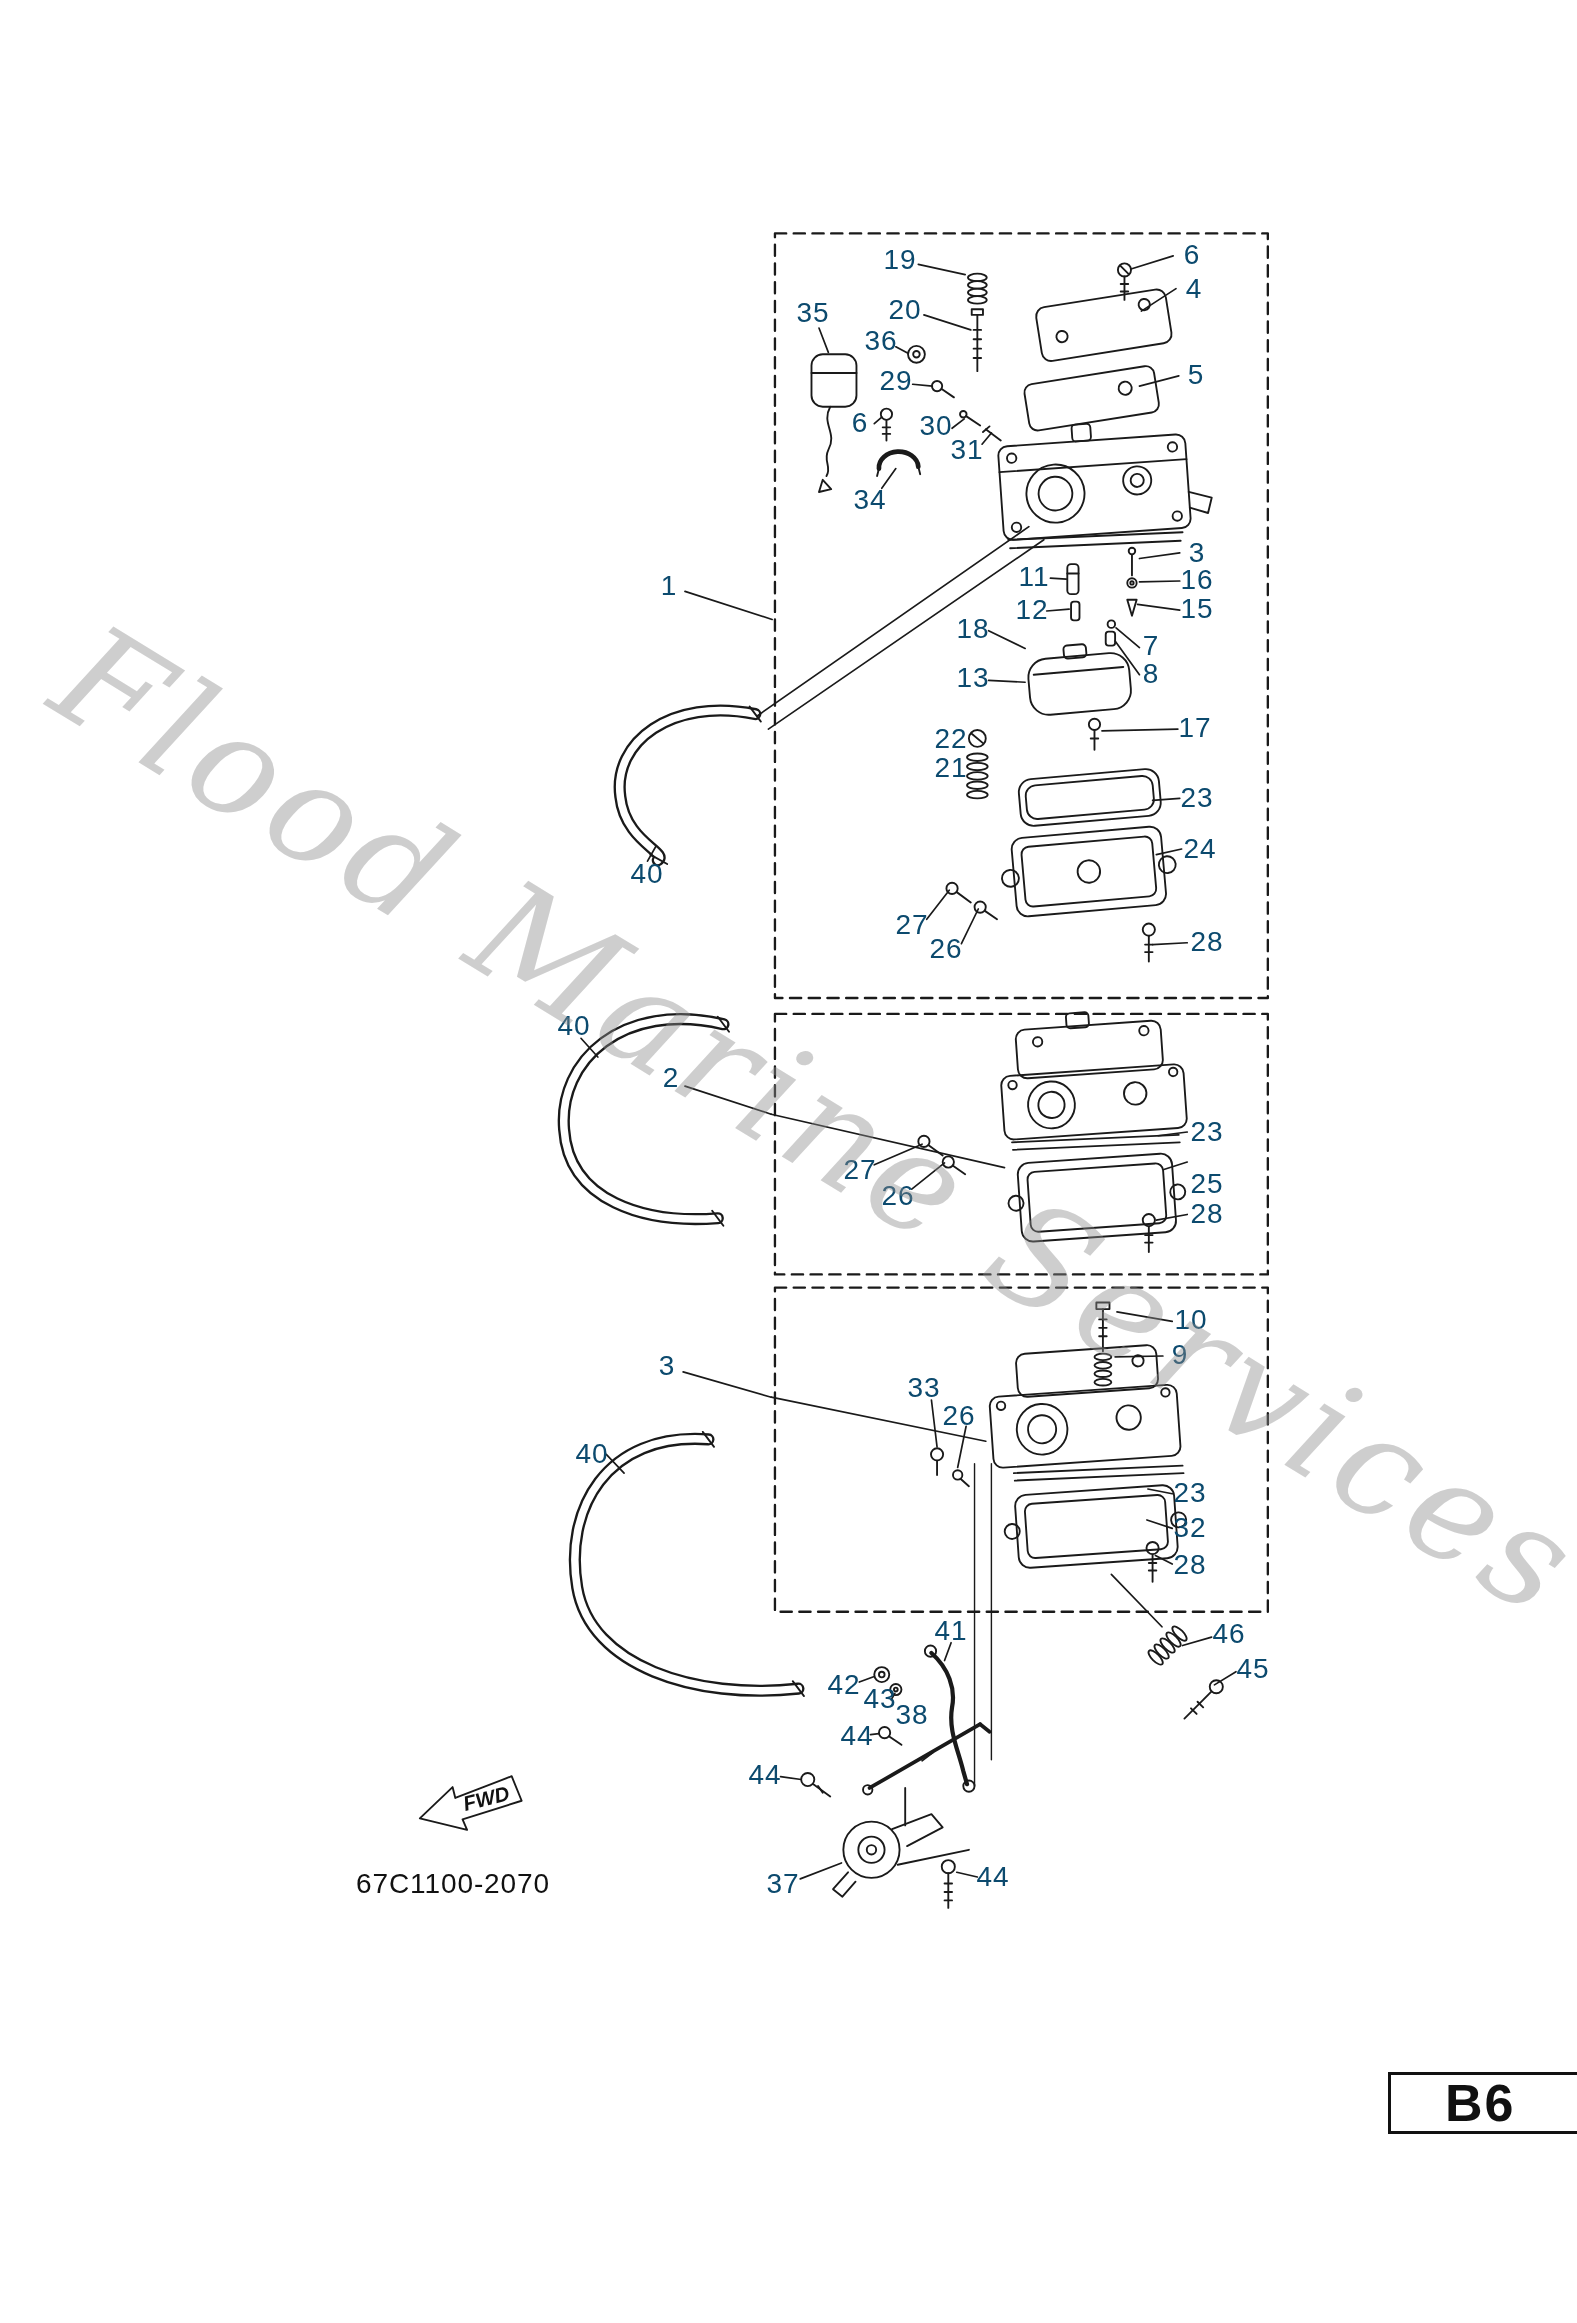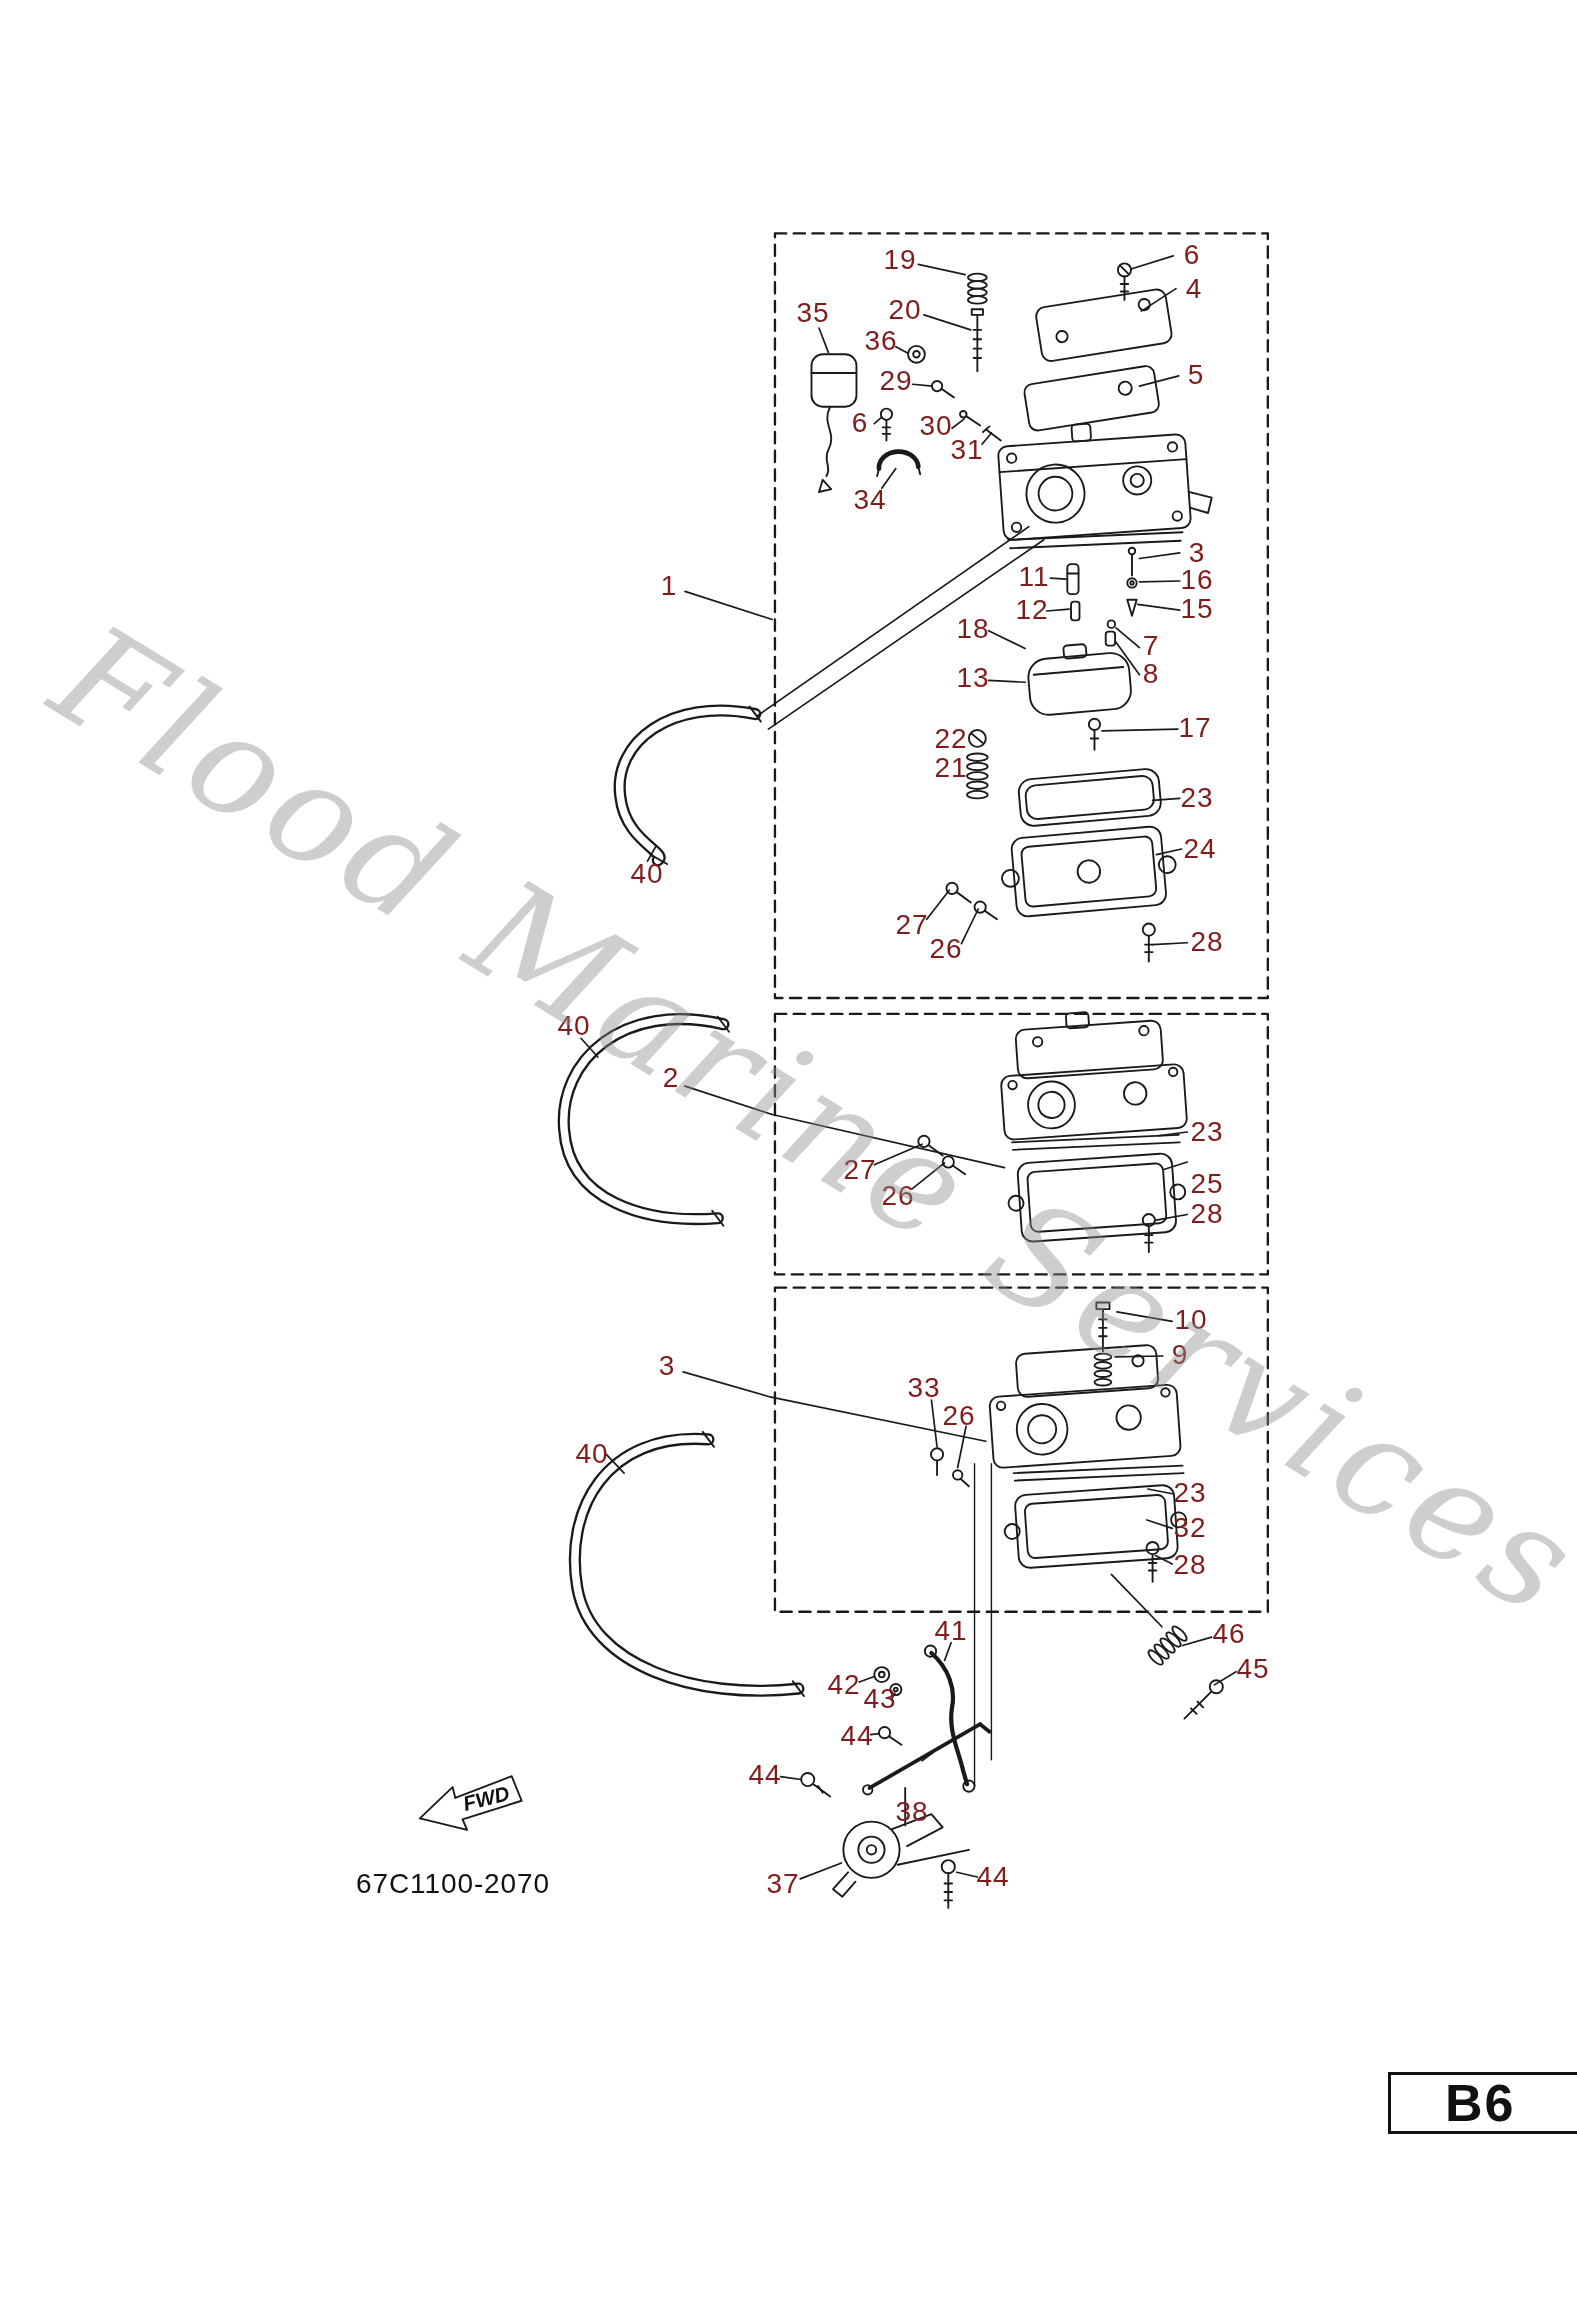--- a/index.html
+++ b/index.html
@@ -5,21 +5,21 @@
   * { margin:0; padding:0; box-sizing:border-box; }
   html,body { background:#ffffff; }
   .page {
     position:relative; width:1578px; height:2324px;
     background:#ffffff; overflow:hidden;
     font-family:"Liberation Sans", sans-serif; color:#111;
   }
   .art { position:absolute; left:0; top:0; width:1578px; height:2324px; }
   .co {
     position:absolute; transform:translate(-50%,-50%);
-    font-size:28px; letter-spacing:0.9px; color:#7f1d1d; white-space:nowrap;
+    font-size:28px; letter-spacing:0.9px; color:#0c4a6e; white-space:nowrap;
   }
   .watermark {
     position:absolute; left:70px; top:581px;
     transform:rotate(31.5deg); transform-origin:0 50%;
     font-family:"DejaVu Serif", serif; font-style:italic;
     font-size:141px; letter-spacing:6.6px; white-space:nowrap;
     color:#8d8d8d; opacity:0.42; pointer-events:none; z-index:5;
   }
   .part-code {
     position:absolute; left:453px; top:1884px; transform:translate(-50%,-50%);
@@ -440,21 +440,21 @@
   <span class="co" style="left:592px;top:1454px">40</span>
   <span class="co" style="left:1190px;top:1493px">23</span>
   <span class="co" style="left:1190px;top:1528px">32</span>
   <span class="co" style="left:1190px;top:1565px">28</span>
   <span class="co" style="left:1229px;top:1634px">46</span>
   <span class="co" style="left:1253px;top:1669px">45</span>
   <span class="co" style="left:951px;top:1631px">41</span>
   <span class="co" style="left:844px;top:1685px">42</span>
   <span class="co" style="left:880px;top:1699px">43</span>
   <span class="co" style="left:857px;top:1736px">44</span>
-  <span class="co" style="left:912px;top:1812px">38</span>
+  <span class="co" style="left:912px;top:1715px">38</span>
   <span class="co" style="left:765px;top:1775px">44</span>
   <span class="co" style="left:783px;top:1884px">37</span>
   <span class="co" style="left:993px;top:1877px">44</span>
 
   <div class="part-code">67C1100-2070</div>
 
   <div class="page-code-box">
     <span class="code">B6</span>
   </div>
 

